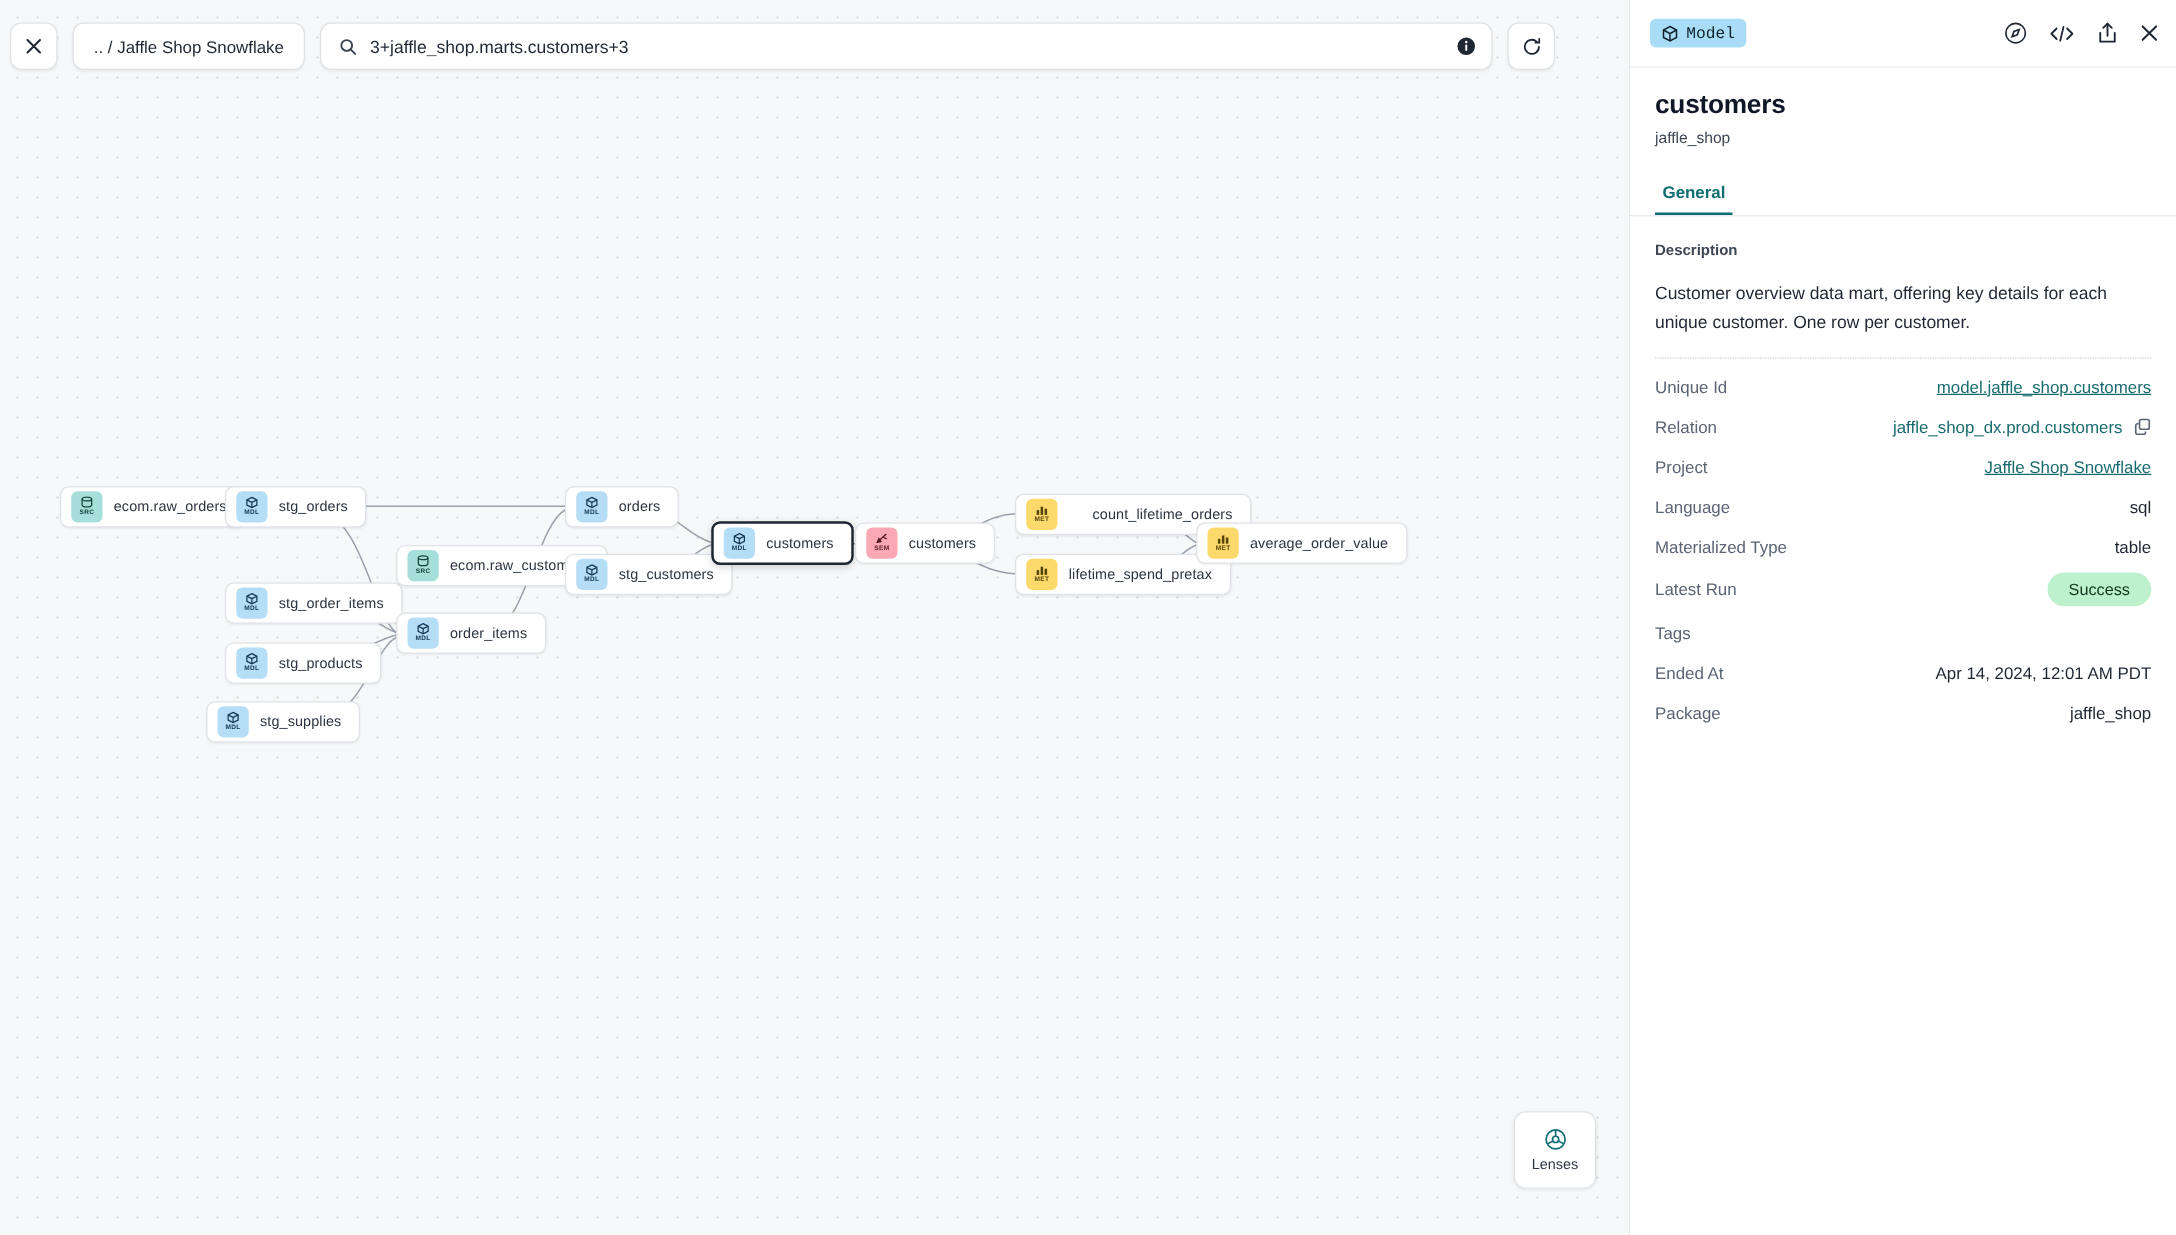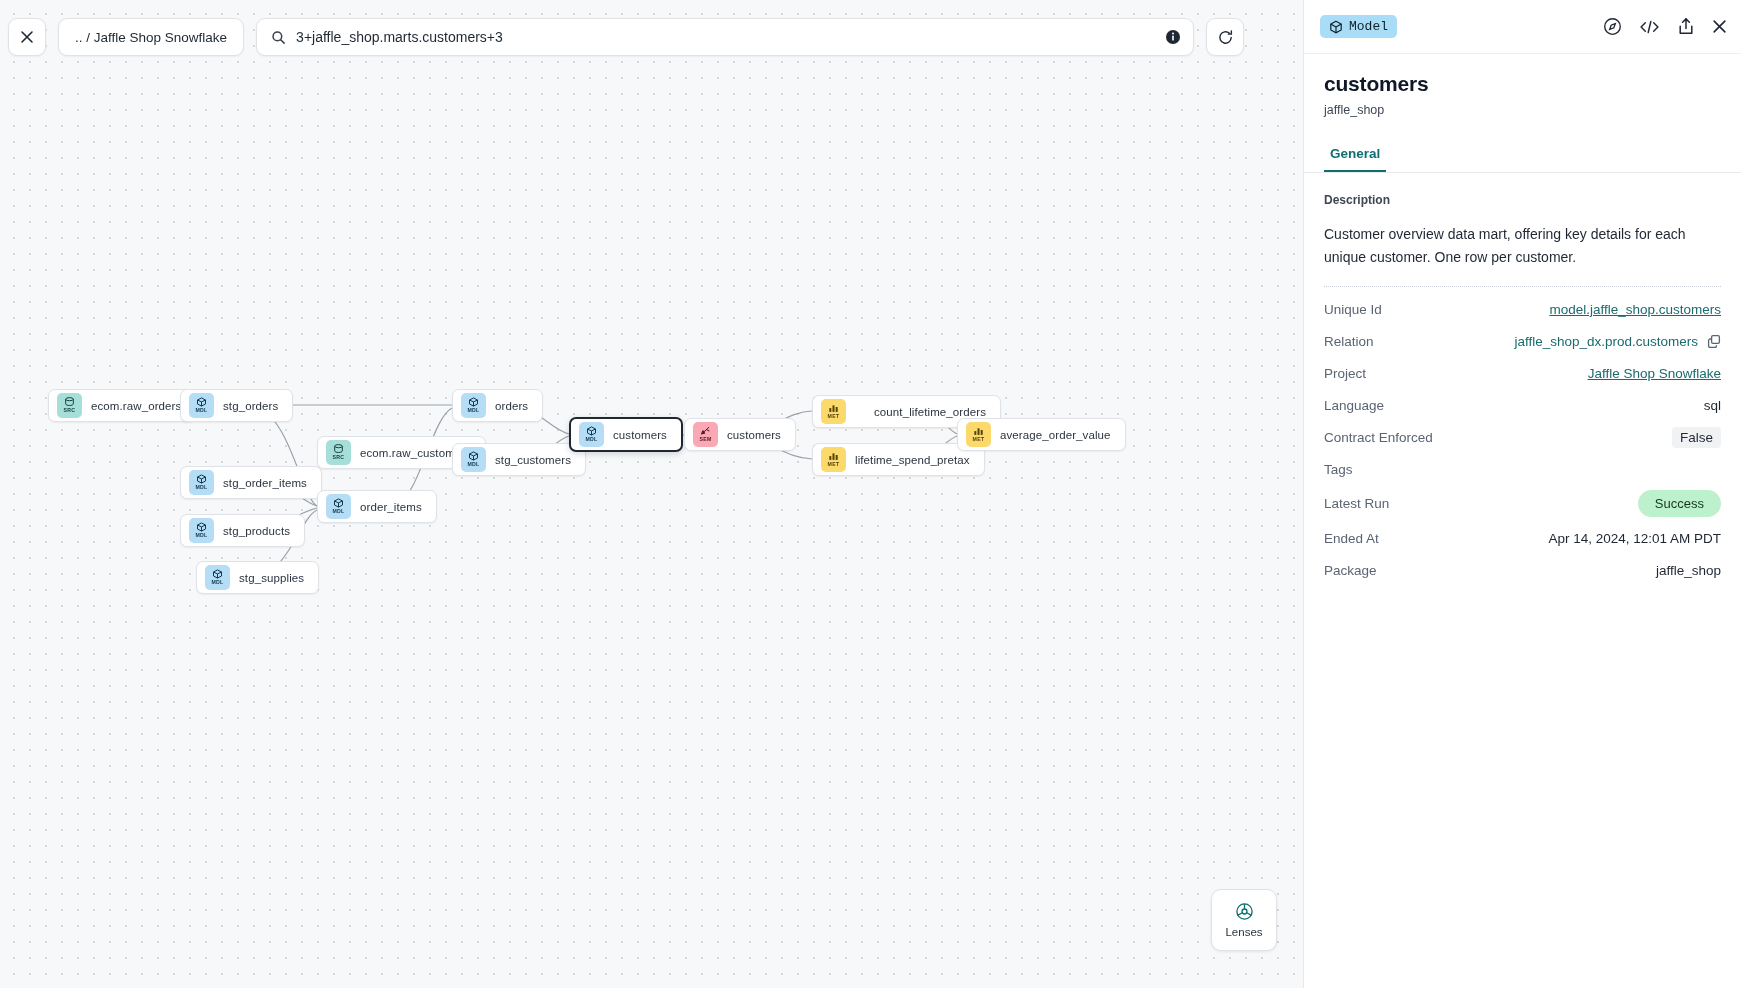--- a/index.html
+++ b/index.html
@@ -276,21 +276,21 @@
         <span class="badge mdl">
           <svg width="11" height="10" viewBox="0 0 12 11" fill="none" stroke="#123850" stroke-width="1.1">
               <path d="M6 1 L10.4 3.3 V7.7 L6 10 L1.6 7.7 V3.3 Z"></path>
               <path d="M6 5.4 L10.4 3.3 M6 5.4 L1.6 3.3 M6 5.4 V10"></path>
             </svg>
           <span class="bt">MDL</span>
         </span>
         <span class="node-label">stg_products</span>
       </div>
 
-      <div class="node" style="left:196px;top:561px;height:33px;">
+      <div class="node" style="left:165px;top:561px;height:33px;">
         <span class="badge mdl">
           <svg width="11" height="10" viewBox="0 0 12 11" fill="none" stroke="#123850" stroke-width="1.1">
               <path d="M6 1 L10.4 3.3 V7.7 L6 10 L1.6 7.7 V3.3 Z"></path>
               <path d="M6 5.4 L10.4 3.3 M6 5.4 L1.6 3.3 M6 5.4 V10"></path>
             </svg>
           <span class="bt">MDL</span>
         </span>
         <span class="node-label">stg_supplies</span>
       </div>
 
@@ -483,37 +483,37 @@
       <div class="row">
         <span class="row-key">Project</span>
         <span class="row-val link">Jaffle Shop Snowflake</span>
       </div>
 
       <div class="row">
         <span class="row-key">Language</span>
         <span class="row-val">sql</span>
       </div>
 
-
-      <div class="row">
-        <span class="row-key">Contract Enforced</span>
-        <span class="chip-false">False</span>
+      <div class="row">
+        <span class="row-key">Materialized Type</span>
+        <span class="row-val">table</span>
+      </div>
+
+
+      <div class="row">
+        <span class="row-key">Latest Run</span>
+        <span class="pill-success">Success</span>
       </div>
 
       <div class="row">
         <span class="row-key">Tags</span>
         <span class="row-val"></span>
       </div>
 
       <div class="row">
-        <span class="row-key">Latest Run</span>
-        <span class="pill-success">Success</span>
-      </div>
-
-      <div class="row">
         <span class="row-key">Ended At</span>
         <span class="row-val">Apr 14, 2024, 12:01 AM PDT</span>
       </div>
 
       <div class="row">
         <span class="row-key">Package</span>
         <span class="row-val">jaffle_shop</span>
       </div>
     </div>
   </div>

